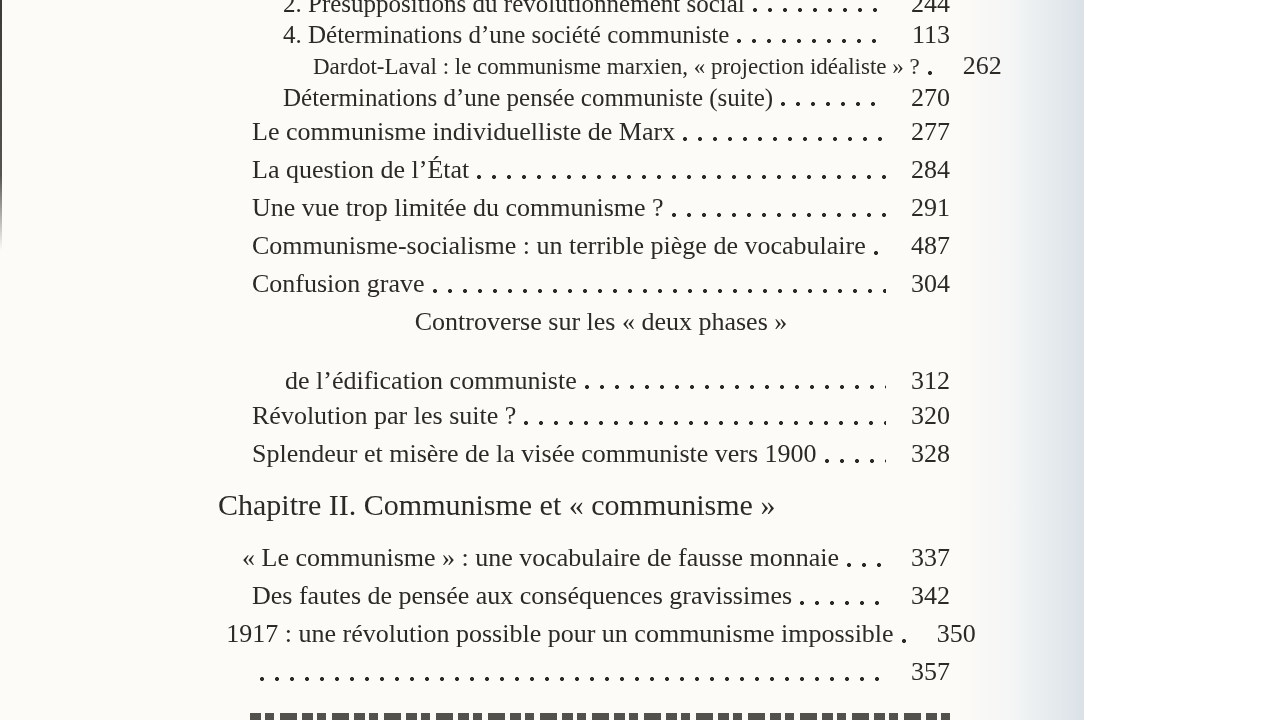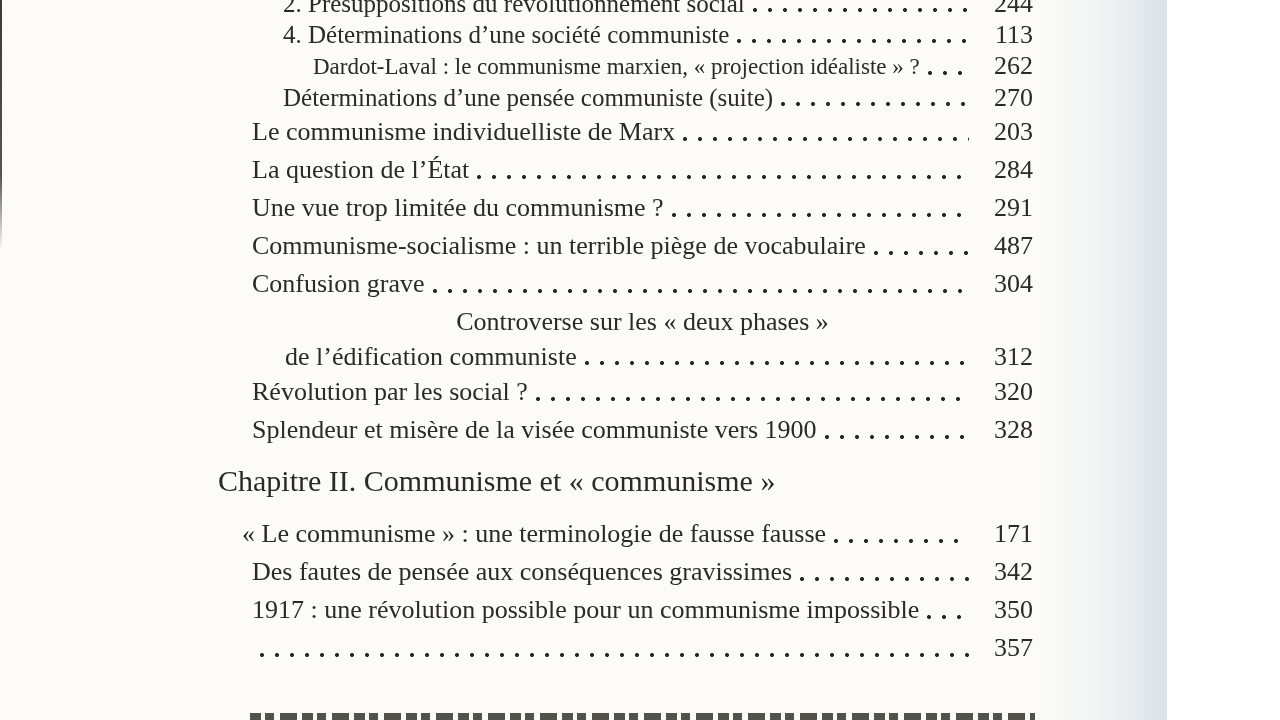--- a/index.html
+++ b/index.html
@@ -2,21 +2,21 @@
 <html><head>
 <meta charset="utf-8">
 <style>
   html, body { margin: 0; padding: 0; }
   body {
     width: 1280px; height: 720px; overflow: hidden;
     font-family: "Liberation Serif", "DejaVu Serif", serif;
     background: #ffffff;
   }
   .page {
-    position: relative; width: 1167px; height: 720px; overflow: hidden;
+    position: relative; width: 1084px; height: 720px; overflow: hidden;
     background: linear-gradient(90deg, var(--paper) 0%, var(--paper) 88%,
                 #f3f5f5 94%, var(--edge) 100%);
     color: var(--ink);
   }
   .left-edge-shadow {
     position: absolute; left: 0; top: 0; width: 2px; height: 250px;
     background: linear-gradient(#3a3a38 0%, #55544f 70%, rgba(0,0,0,0) 100%);
   }
   .right-edge-shade {
     position: absolute; right: 0; top: 0; width: 70px; height: 720px;
@@ -30,21 +30,21 @@
   .leader {
     flex: 1 1 auto; min-width: 10px; height: 4px;
     align-self: flex-end; margin: 0 10px 10px 8px;
     background-image: radial-gradient(circle at 2px 2px, var(--ink) 1.7px, rgba(0,0,0,0) 2.3px);
     background-size: 15px 4px; background-repeat: repeat-x;
   }
   .pagenum { flex: 0 0 auto; min-width: 54px; text-align: right; font-size: 26px; }
 
   .lv-main        { font-size: 26px; line-height: 38px; padding-left: 34px; justify-content: center; }
   .lv-main-hang   { font-size: 26px; line-height: 38px; padding-left: 24px; }
-  .lv-cont        { font-size: 26px; line-height: 32px; padding-left: 67px; }
+  .lv-cont        { font-size: 26px; line-height: 32px; padding-left: 67px; margin-top: 24px; }
   .lv-sub         { font-size: 25px; line-height: 31px; padding-left: 65px; }
   .lv-subsub      { font-size: 23px; line-height: 31px; padding-left: 95px; }
   .lv-sub .leader, .lv-subsub .leader { margin-bottom: 7px; }
   .lv-cont .leader { margin-bottom: 8px; }
 
   .chapter-block { margin-top: 12px; }
   .lv-chapter      { font-size: 30px; line-height: 40px; padding-left: 0; }
   .lv-chapter-cont { font-size: 30px; line-height: 38px; padding-left: 37px; }
   .lv-chapter-cont .leader { margin-bottom: 9px; }
   .roman-small { font-size: 0.78em; letter-spacing: 0.5px; }
@@ -86,21 +86,21 @@
           <span class="pagenum">262</span>
         </div>
         <div class="toc-row lv-sub">
           <span class="entry-label">Déterminations d’une pensée communiste (suite)</span>
           <span class="leader"></span>
           <span class="pagenum">270</span>
         </div>
         <div class="toc-row lv-main">
           <span class="entry-label">Le communisme individuelliste de Marx</span>
           <span class="leader"></span>
-          <span class="pagenum">203</span>
+          <span class="pagenum">277</span>
         </div>
         <div class="toc-row lv-main">
           <span class="entry-label">La question de l’État</span>
           <span class="leader"></span>
           <span class="pagenum">284</span>
         </div>
         <div class="toc-row lv-main">
           <span class="entry-label">Une vue trop limitée du communisme ?</span>
           <span class="leader"></span>
           <span class="pagenum">291</span>
@@ -117,42 +117,42 @@
         </div>
         <div class="toc-row lv-main no-page">
           <span class="entry-label">Controverse sur les « deux phases »</span>
         </div>
         <div class="toc-row lv-cont">
           <span class="entry-label">de l’édification communiste</span>
           <span class="leader"></span>
           <span class="pagenum">312</span>
         </div>
         <div class="toc-row lv-main">
-          <span class="entry-label">Révolution par les social ?</span>
+          <span class="entry-label">Révolution par les suite ?</span>
           <span class="leader"></span>
           <span class="pagenum">320</span>
         </div>
         <div class="toc-row lv-main">
           <span class="entry-label">Splendeur et misère de la visée communiste vers 1900</span>
           <span class="leader"></span>
           <span class="pagenum">328</span>
         </div>
       </div>
 
     <div class="chapter-block">
       <div class="toc-row lv-chapter no-page">
         <span class="entry-label">Chapitre II. Communisme et « communisme »</span>
       </div>
     </div>
 
     <div id="rows2">
         <div class="toc-row lv-main-hang">
-          <span class="entry-label">« Le communisme » : une terminologie de fausse fausse</span>
+          <span class="entry-label">« Le communisme » : une vocabulaire de fausse monnaie</span>
           <span class="leader"></span>
-          <span class="pagenum">171</span>
+          <span class="pagenum">337</span>
         </div>
         <div class="toc-row lv-main">
           <span class="entry-label">Des fautes de pensée aux conséquences gravissimes</span>
           <span class="leader"></span>
           <span class="pagenum">342</span>
         </div>
         <div class="toc-row lv-main">
           <span class="entry-label">1917 : une révolution possible pour un communisme impossible</span>
           <span class="leader"></span>
           <span class="pagenum">350</span>

